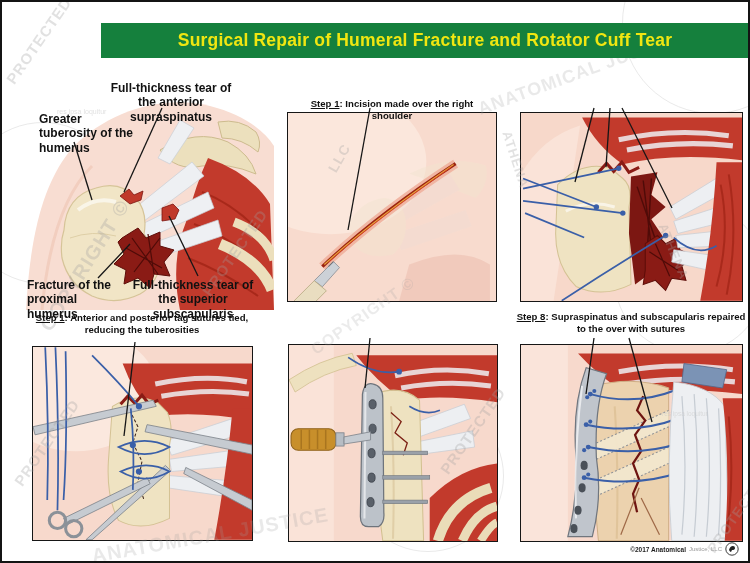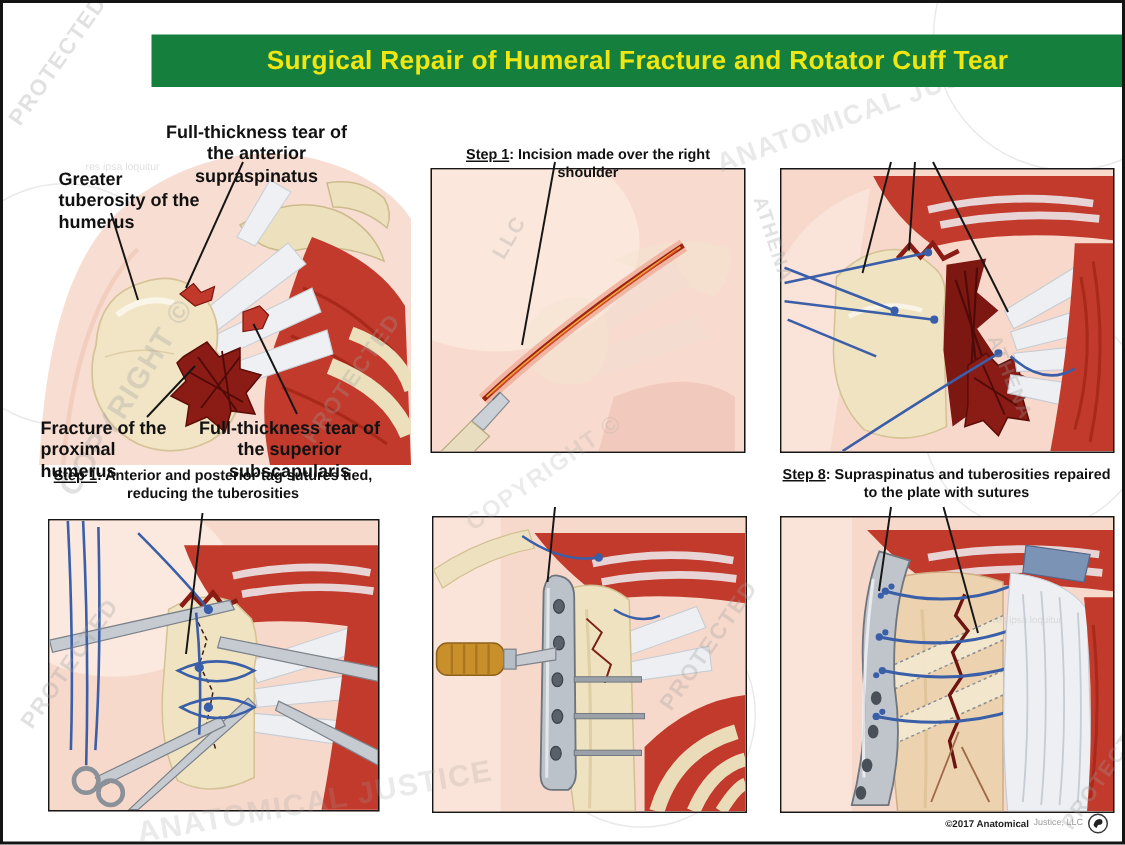--- a/index.html
+++ b/index.html
@@ -96,21 +96,21 @@
   <div class="lbl" style="left:25px;top:276px;width:92px;">Fracture of the proximal humerus</div>
   <div class="lbl" style="left:130px;top:276px;width:122px;text-align:center;">Full-thickness tear of the superior subscapularis</div>
 
   <div class="stepcap" style="left:300px;top:77px;width:180px;margin-top:19px;">
     <span class="u">Step 1</span><span>:</span> <span>Incision made over the right shoulder</span>
   </div>
   <div class="stepcap" style="left:26px;top:310px;width:228px;">
     <span class="u">Step 1</span><span>:</span> <span>Anterior and posterior tag sutures tied, reducing the tuberosities</span>
   </div>
   <div class="stepcap" style="left:514px;top:309px;width:230px;">
-    <span class="u">Step 8</span><span>:</span> <span>Supraspinatus and tuberosities repaired to the plate with sutures</span>
+    <span class="u">Step 8</span><span>:</span> <span>Supraspinatus and subscapularis repaired to the over with sutures</span>
   </div>
 
   <div class="panelbox" style="left:285px;top:110px;width:208px;height:188px;">
     <svg viewBox="0 0 206 186">
       <rect width="206" height="186" fill="#f8dbce"></rect>
       <ellipse cx="42" cy="48" rx="95" ry="72" fill="#fbe7dc"></ellipse>
       <g opacity=".45">
         <path d="M120,60 Q160,40 196,52 Q200,70 186,84 Q150,70 120,60 Z" fill="#f2e4cf"></path>
         <path d="M96,96 L160,60 L170,76 L106,112 Z" fill="#f0ddd4"></path>
         <path d="M104,120 L176,96 L182,112 L112,136 Z" fill="#f0ddd4"></path>

